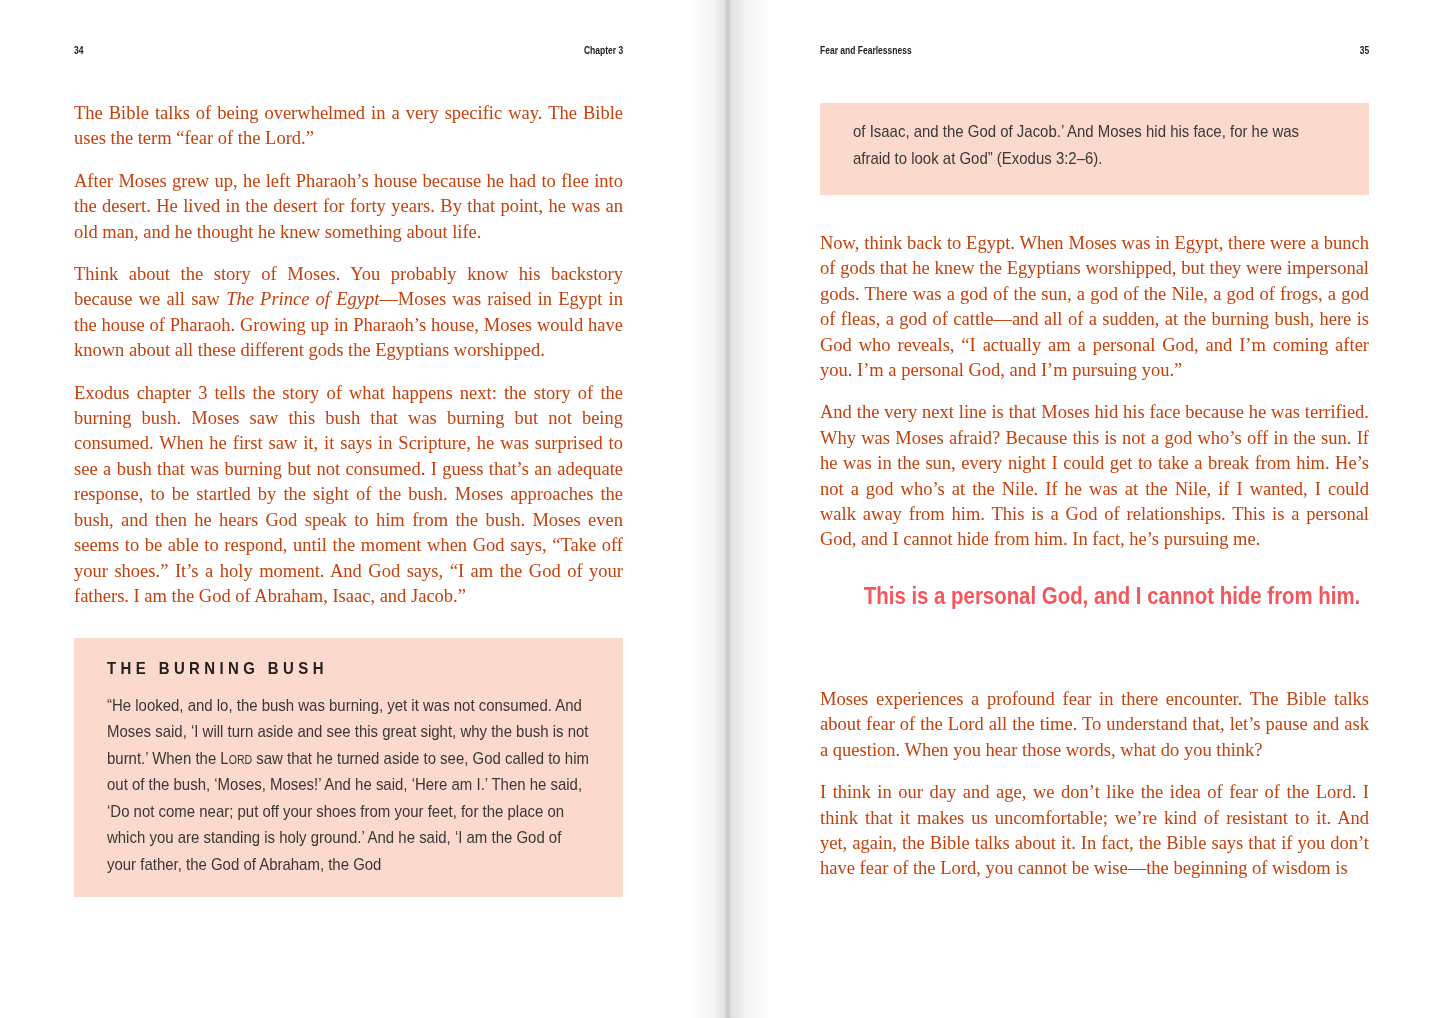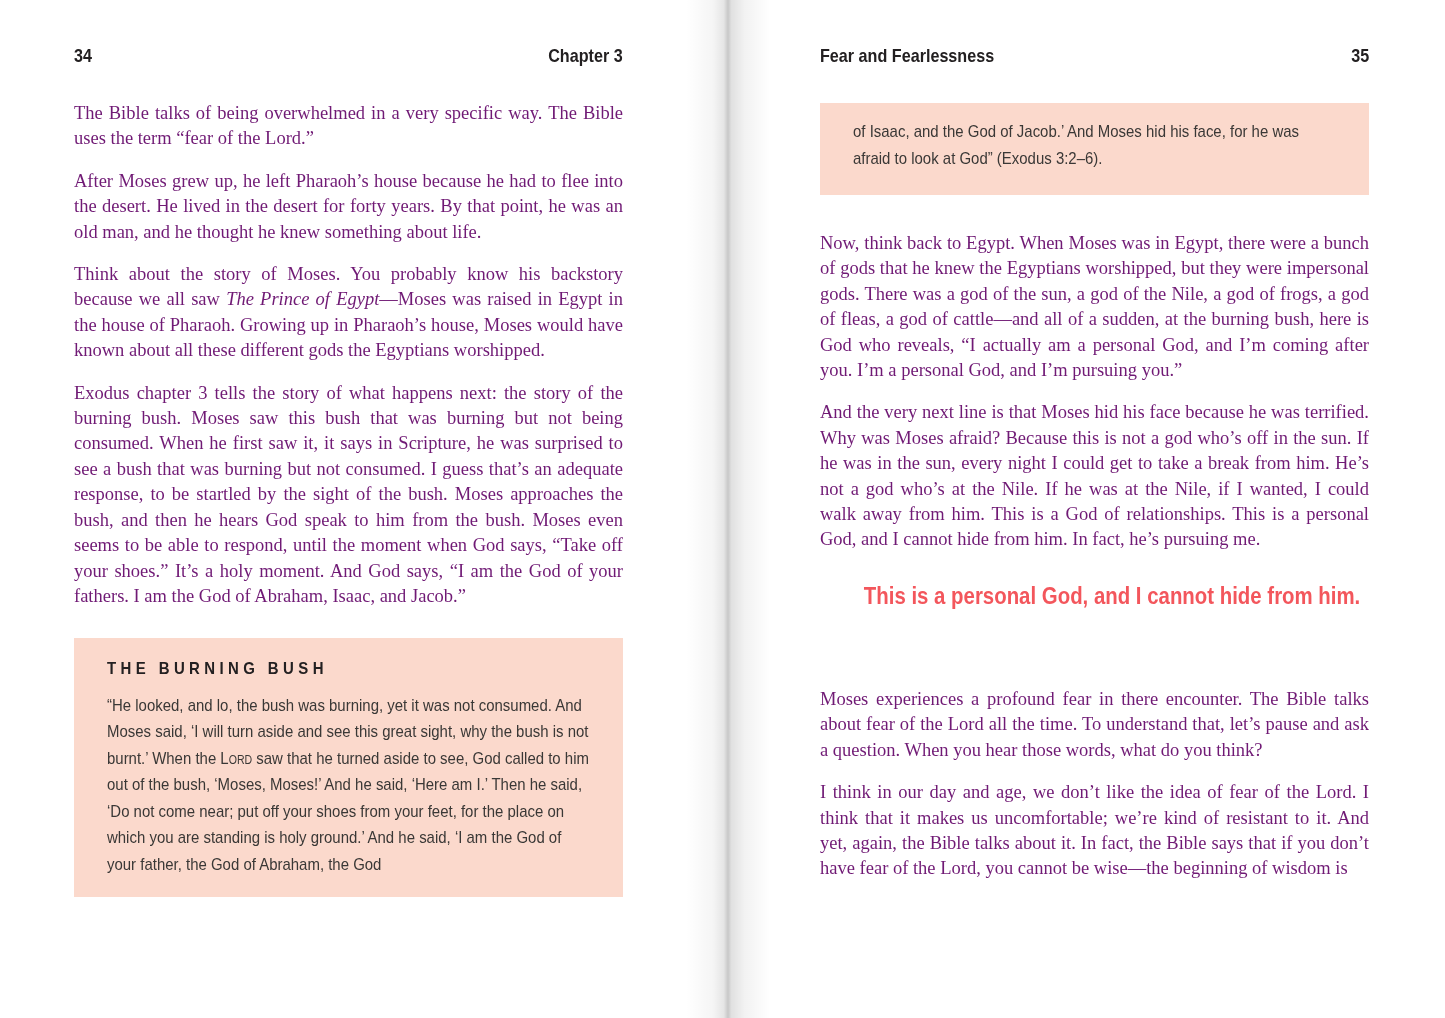--- a/index.html
+++ b/index.html
@@ -28,34 +28,34 @@
 
   .col { position: absolute; width: 549px; }
   .col-left  { left: 74px; }
   .col-right { left: 820px; }
 
   
   .pagehead {
     position: absolute; top: 45px; width: 549px;
     display: flex; justify-content: space-between; align-items: baseline;
     font-family: "Liberation Sans", sans-serif;
-    font-size: 19px; font-weight: 700; color: #232021;
+    font-size: 10px; font-weight: 700; color: #232021;
   }
   .cond { display: inline-block; transform: scaleX(0.85); }
   .o-left   { transform-origin: 0 50%; }
   .o-right  { transform-origin: 100% 50%; }
   .o-center { transform-origin: 50% 50%; }
 
   
   .flow { position: absolute; width: 549px; overflow: hidden; }
   .flow p {
     margin: 0 0 17px 0;
     font-size: 18.5px; line-height: 25.4px;
     text-align: justify;
-    color: #701a75;
+    color: #c2410c;
   }
   .flow p i { font-style: italic; }
 
   
   .callout {
     position: absolute; width: 549px; box-sizing: border-box;
     background: #fbd9cc; overflow: hidden;
   }
   .callout-left  { top: 638px; height: 259px; padding: 18px 33px 0 33px; }
   .callout-right { top: 103px; height: 92px;  padding: 16px 48px 0 33px; }

